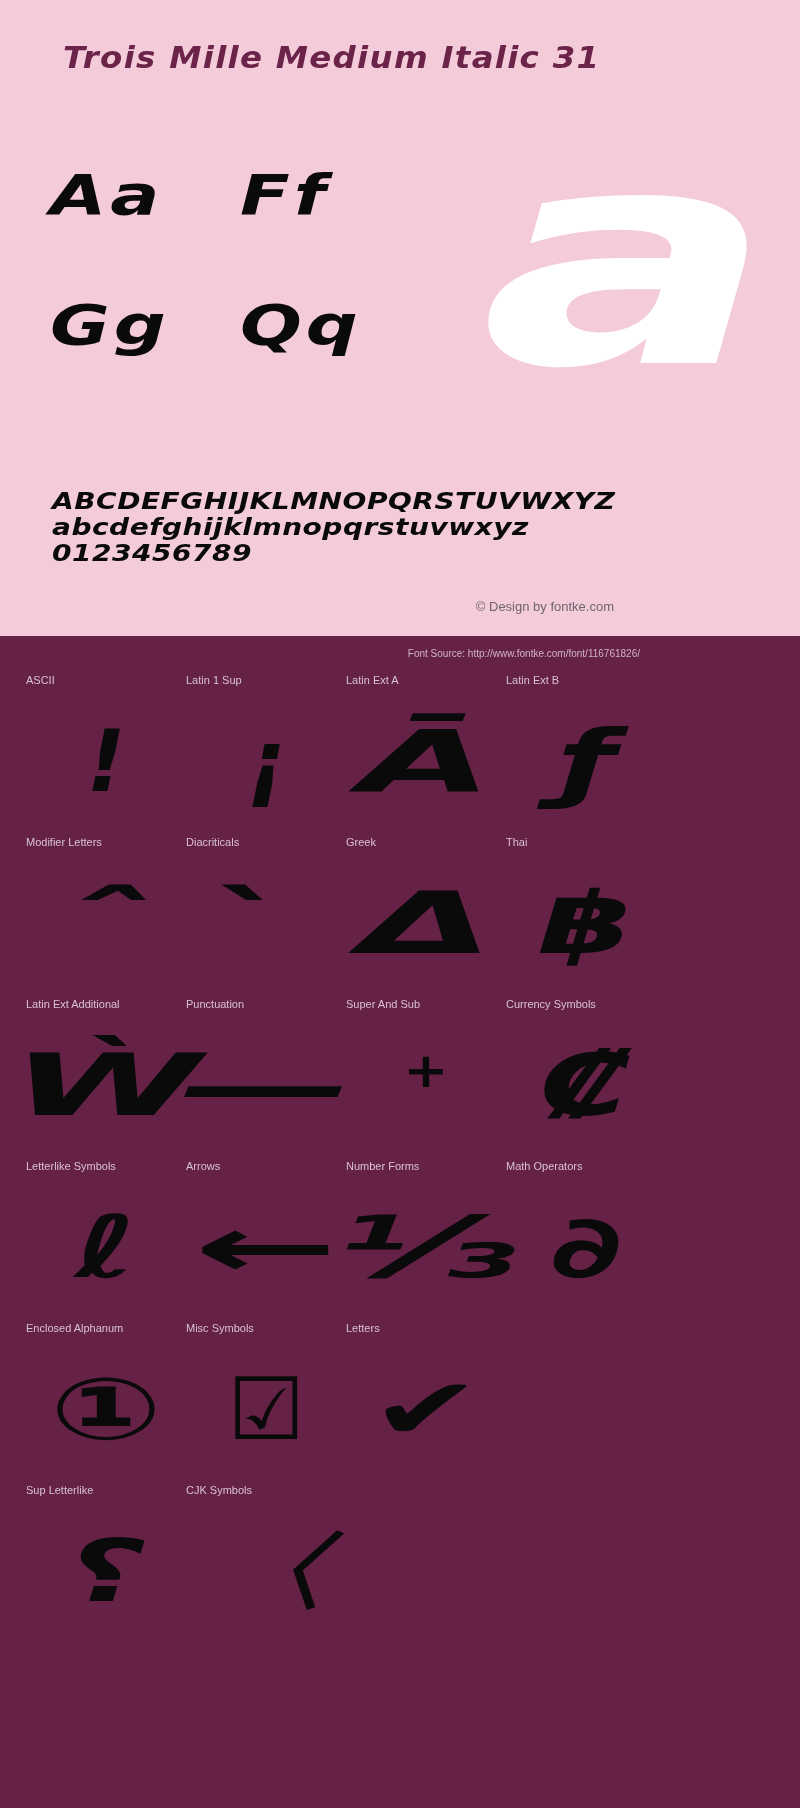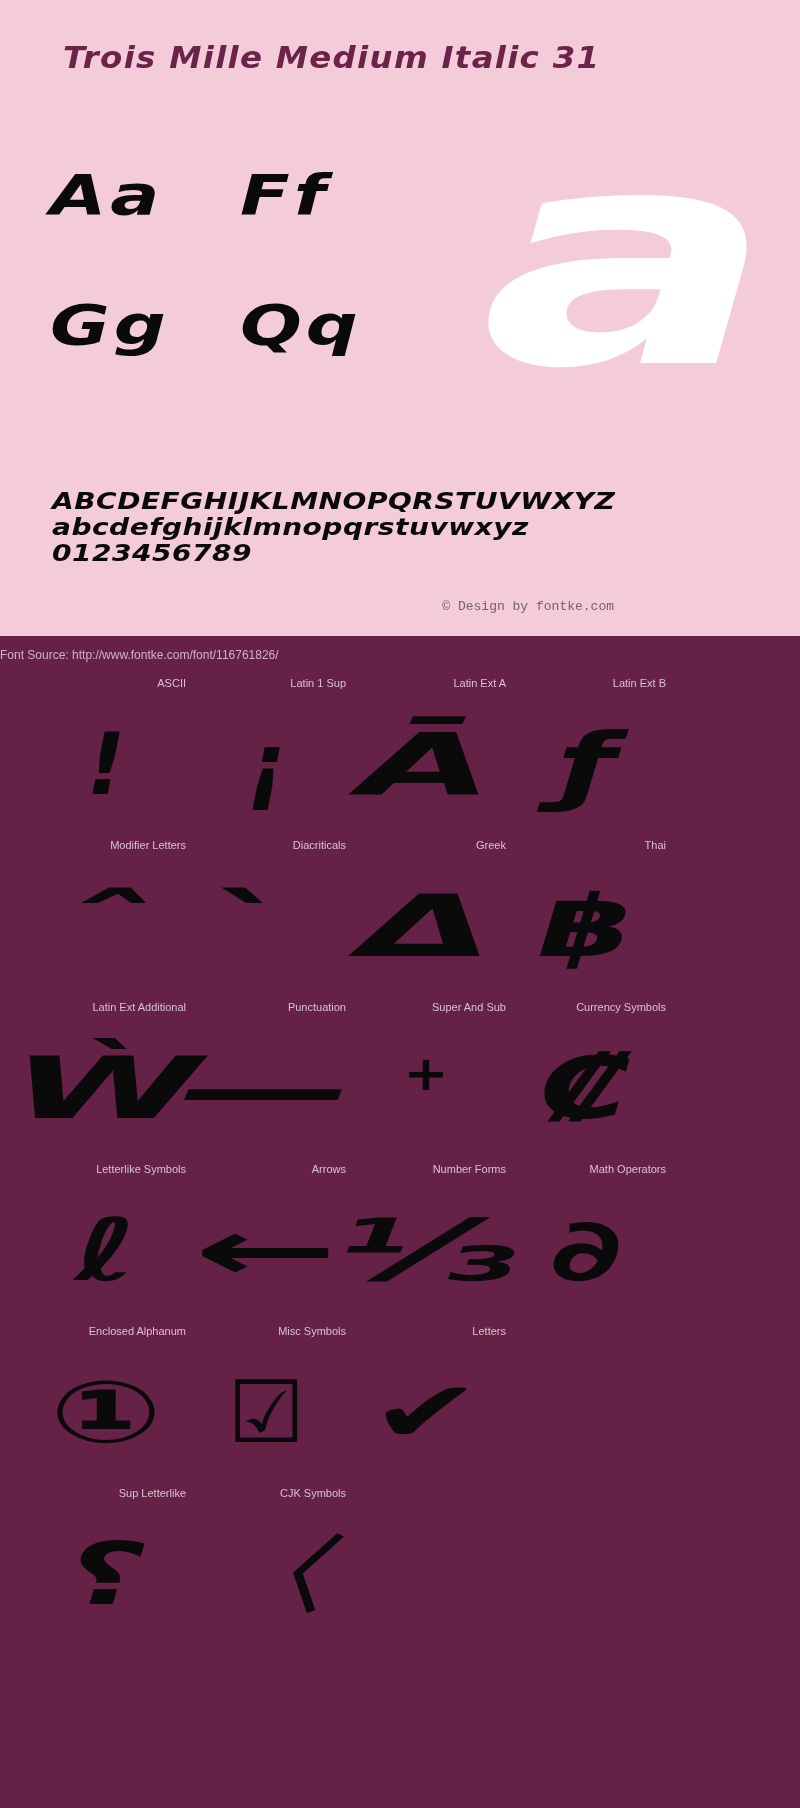--- a/index.html
+++ b/index.html
@@ -85,52 +85,52 @@
     white-space:nowrap;
     transform:scaleX(1.22);
     transform-origin:left center;
   }
 
   .credit {
     position:absolute;
     right:186px; bottom:22px;
     font-size:13px;
     color:#6e6570;
-    font-family:Liberation Mono, monospace;
+    font-family:Liberation Sans, sans-serif;
     white-space:nowrap;
   }
 
   
   .blocks {
     position:relative;
     width:800px;
     background:#662147;
     padding-bottom:40px;
   }
   .source-line {
-    text-align:left;
+    text-align:right;
     padding:12px 0 4px 0;
-    font-size:12px;
+    font-size:10px;
     color:#cfb3c3;
     font-family:"Liberation Sans", sans-serif;
     padding-right:160px;
   }
 
   .grid-row {
     display:flex;
     width:800px;
   }
   .cell {
     width:160px;
     flex:0 0 160px;
   }
   .cell.empty { visibility:hidden; }
 
   .cell-label {
-    text-align:right;
+    text-align:left;
     font-size:11px;
     color:#d8c3cf;
     font-family:"Liberation Sans", sans-serif;
     height:34px;
     line-height:34px;
     white-space:nowrap;
     overflow:hidden;
   }
   .cell-glyph {
     height:128px;

